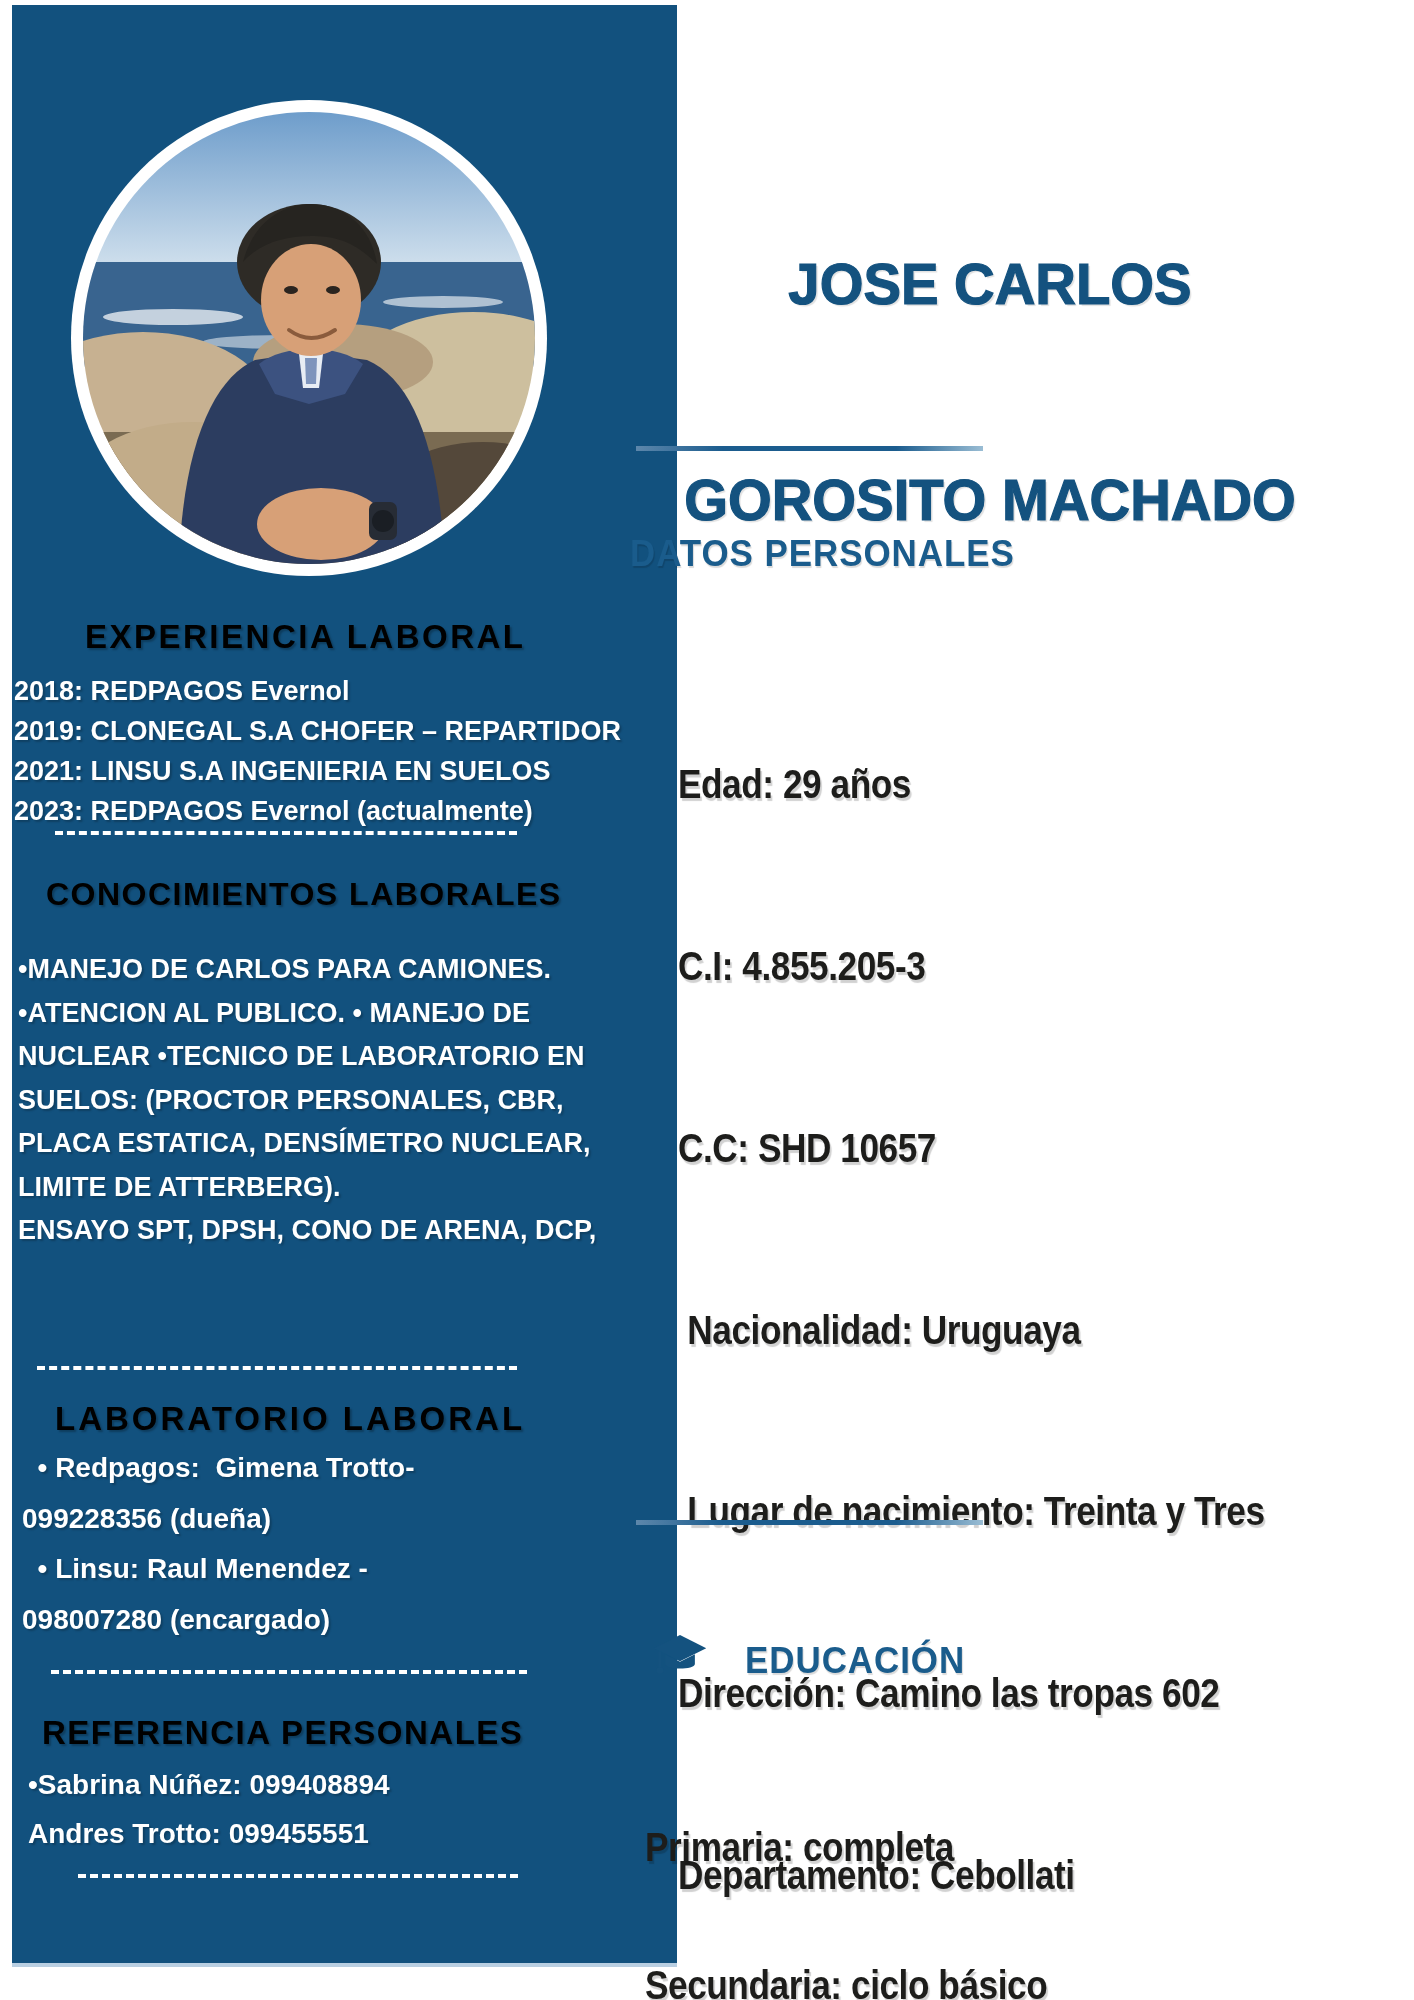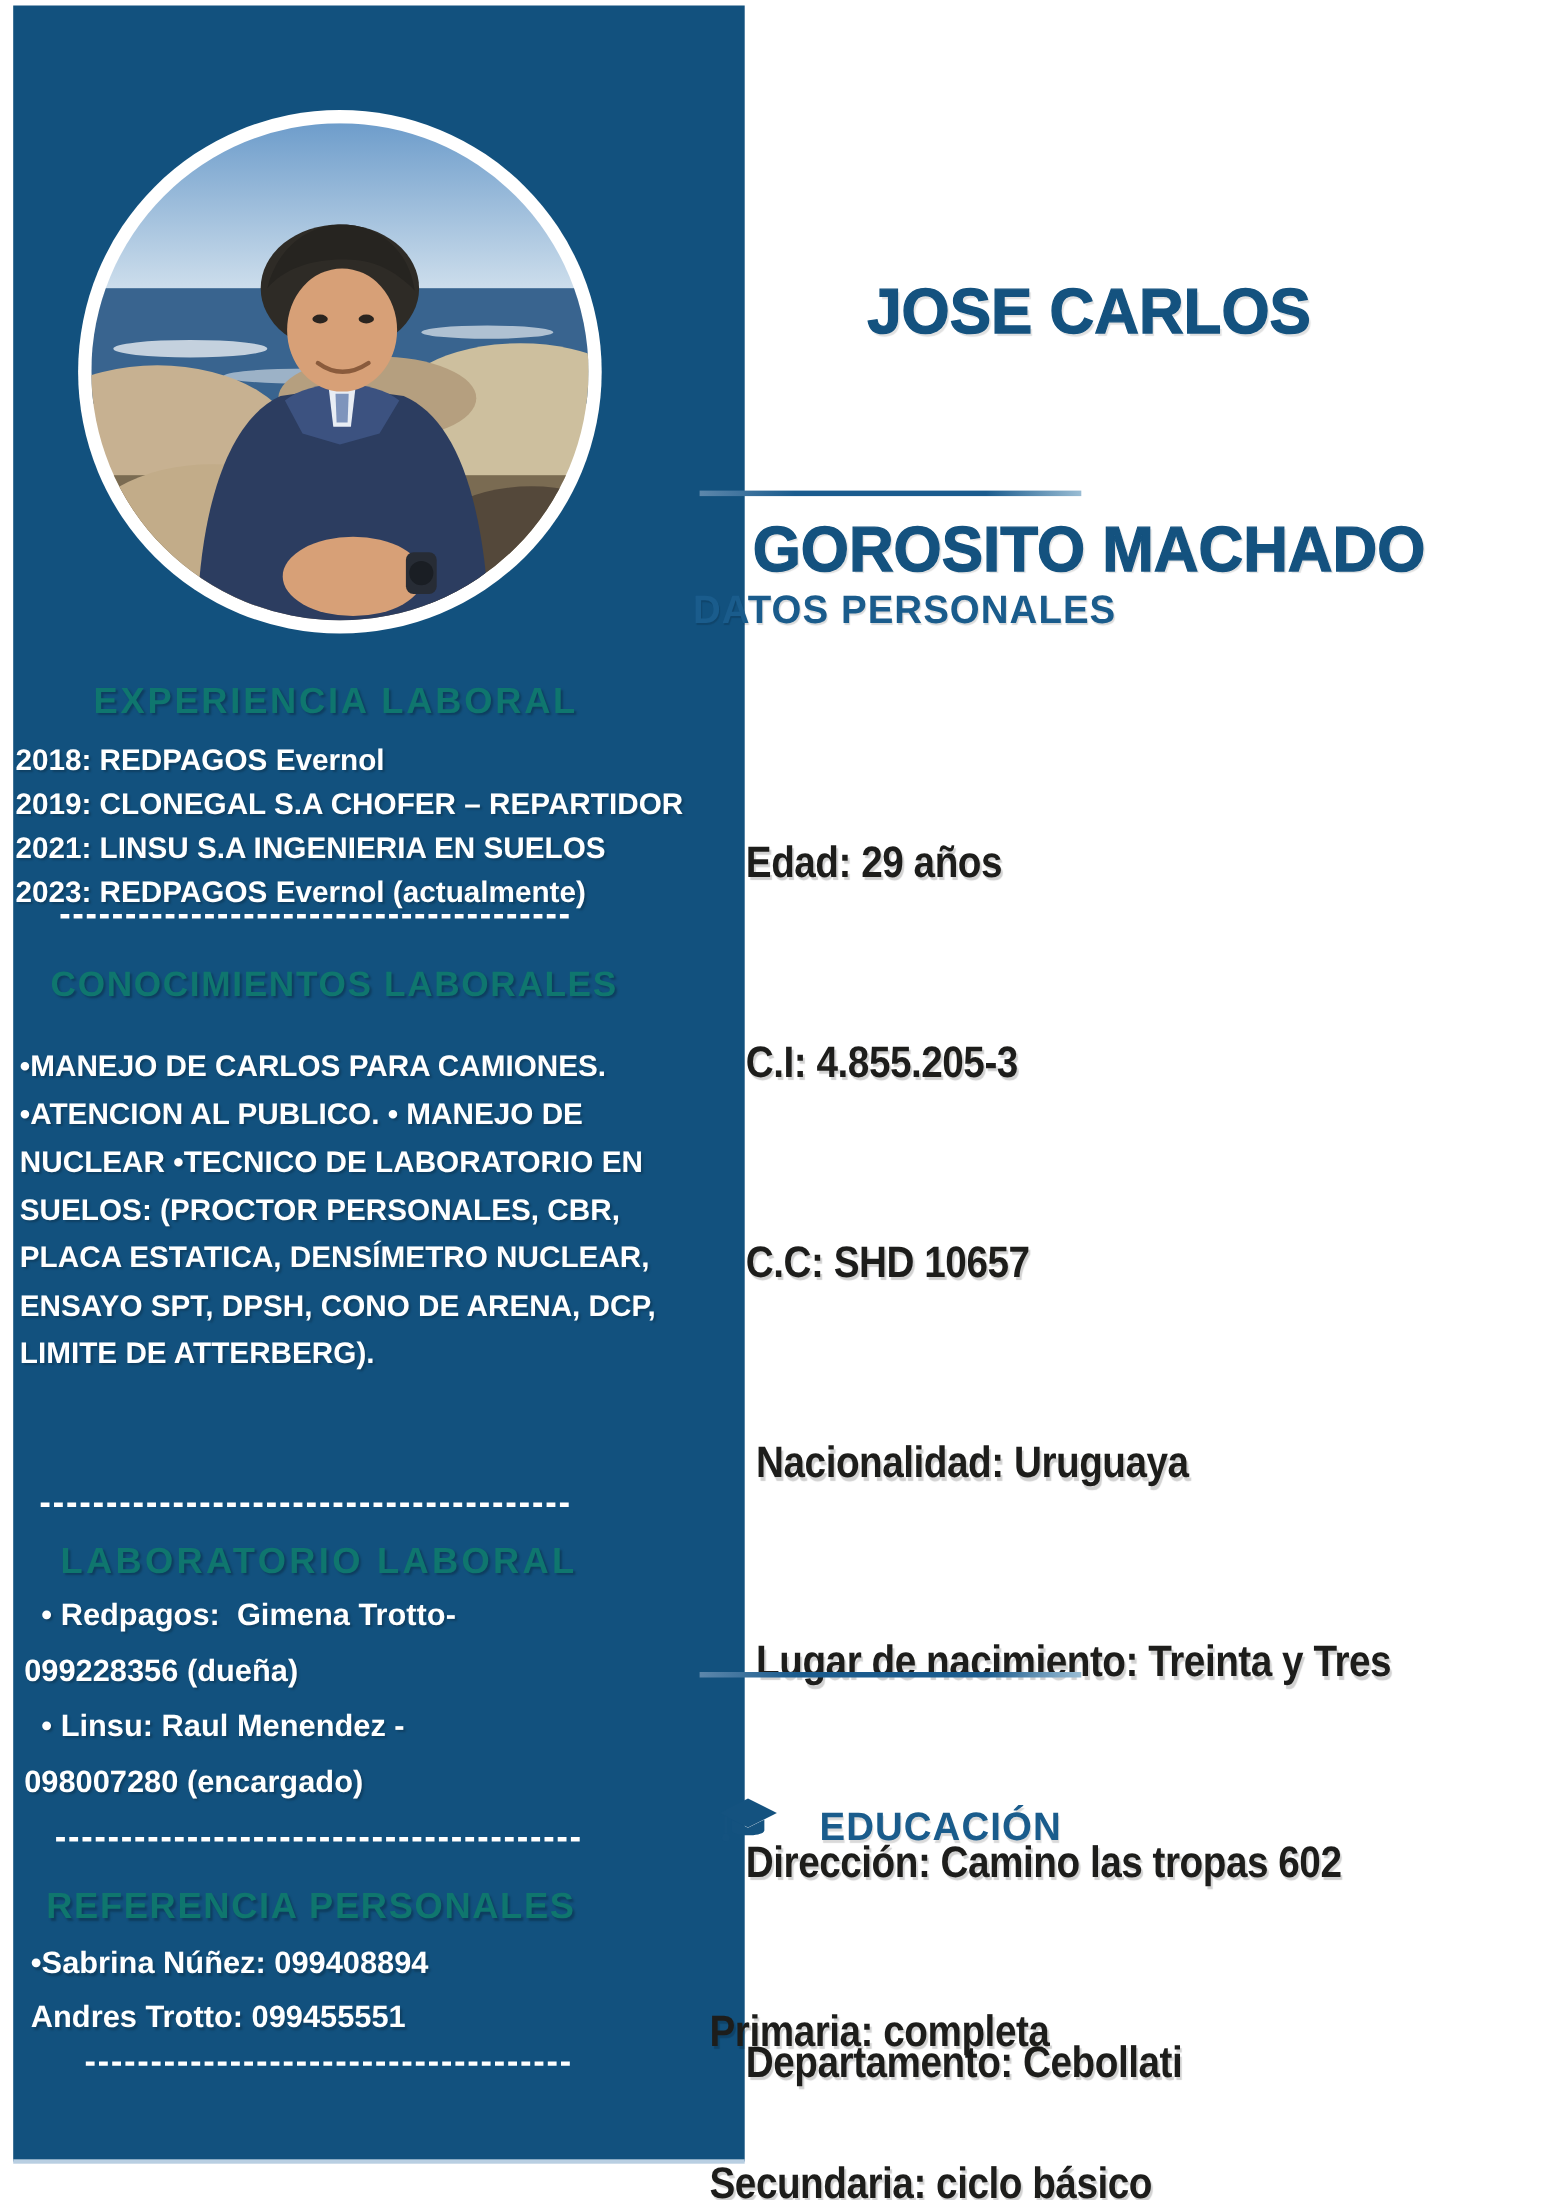--- a/index.html
+++ b/index.html
@@ -2,21 +2,21 @@
 <html><head>
 <meta charset="utf-8">
 <style>
   html,body{margin:0;padding:0;background:#ffffff;}
   .page{position:relative;width:1414px;height:2000px;background:#ffffff;overflow:hidden;
         font-family:"Liberation Sans", sans-serif;}
   
   .sidebar{position:absolute;left:12px;top:5px;width:665px;height:1960px;background:#12517E;}
   .sidebar-bottom-edge{position:absolute;left:12px;top:1963px;width:665px;height:4px;background:#b9cfe2;}
   .side-text{color:#ffffff;font-weight:bold;text-shadow:2px 2px 2px rgba(0,0,0,0.22);}
-  .side-heading{position:absolute;white-space:pre;font-weight:bold;color:#0f766e;
+  .side-heading{position:absolute;white-space:pre;font-weight:bold;color:#000000;
                 text-shadow:2px 2px 2px rgba(0,0,0,0.25);}
   .side-list div{white-space:pre;}
   .dash{position:absolute;border-top:4px dashed #ffffff;height:0;}
   
   .photo{position:absolute;left:71px;top:100px;width:476px;height:476px;border-radius:50%;
          background:#ffffff;}
   .photo svg{position:absolute;left:12px;top:12px;}
   
   .name{position:absolute;left:640px;top:104px;width:700px;text-align:center;
         color:#14527F;font-weight:bold;font-size:58px;line-height:72px;
@@ -94,22 +94,22 @@
   </div>
   <div class="dash" style="left:55px;top:831px;width:462px;"></div>
 
   <div class="side-heading" style="left:46px;top:876px;font-size:32px;letter-spacing:1.5px;">CONOCIMIENTOS LABORALES</div>
   <div class="side-text side-list" style="position:absolute;left:18px;top:948px;font-size:27px;line-height:43.5px;">
     <div>•MANEJO DE CARLOS PARA CAMIONES.</div>
     <div>•ATENCION AL PUBLICO. • MANEJO DE</div>
     <div>NUCLEAR •TECNICO DE LABORATORIO EN</div>
     <div>SUELOS: (PROCTOR PERSONALES, CBR,</div>
     <div>PLACA ESTATICA, DENSÍMETRO NUCLEAR,</div>
+    <div>LIMITE DE ATTERBERG).</div>
     <div>ENSAYO SPT, DPSH, CONO DE ARENA, DCP,</div>
-    <div>LIMITE DE ATTERBERG).</div>
   </div>
   <div class="dash" style="left:37px;top:1366px;width:480px;"></div>
 
   <div class="side-heading" style="left:55px;top:1400px;font-size:33px;letter-spacing:3px;">LABORATORIO LABORAL</div>
   <div class="side-text side-list" style="position:absolute;left:22px;top:1443px;font-size:28px;line-height:50.5px;">
     <div>  • Redpagos:  Gimena Trotto-</div>
     <div>099228356 (dueña)</div>
     <div>  • Linsu: Raul Menendez -</div>
     <div>098007280 (encargado)</div>
   </div>

